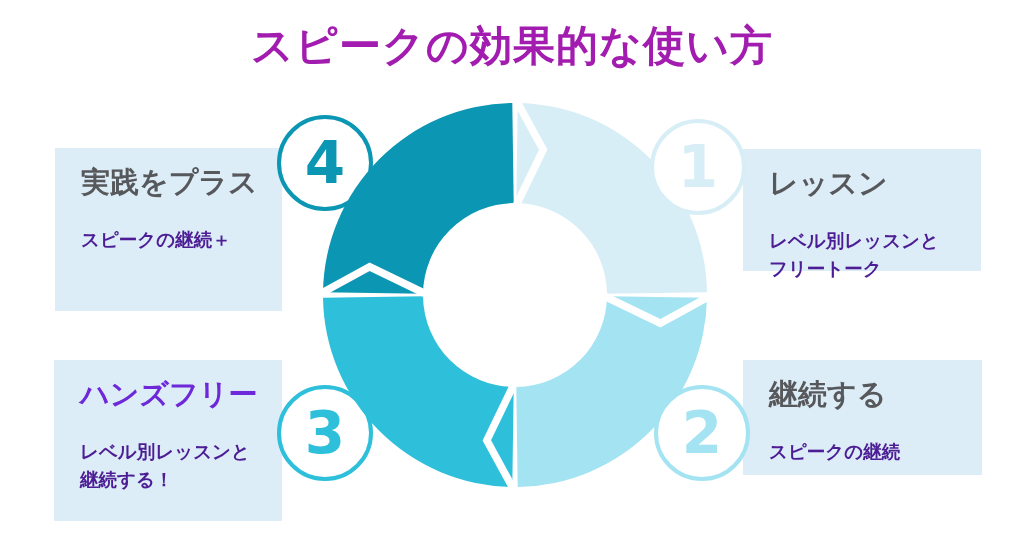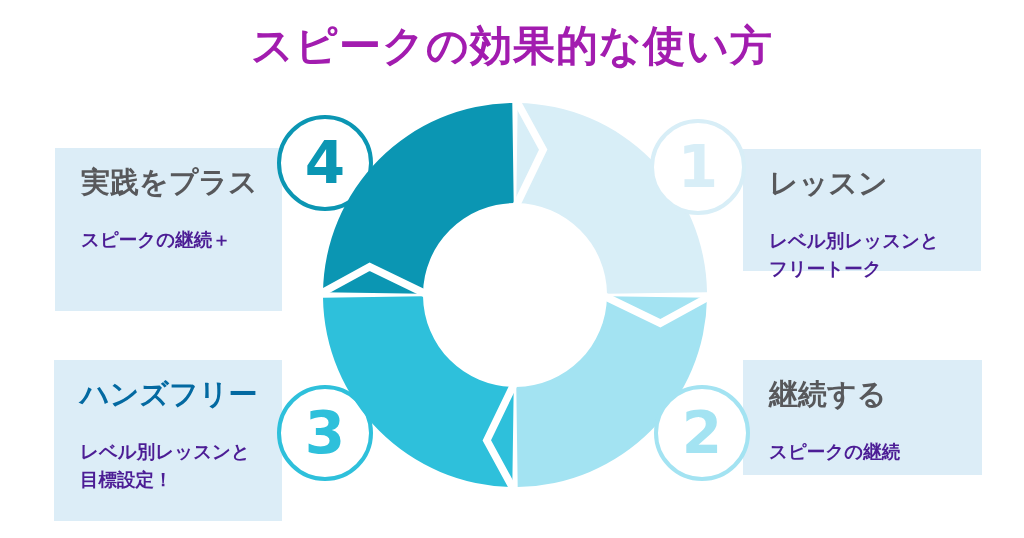--- a/index.html
+++ b/index.html
@@ -59,24 +59,24 @@
 
   <div class="card card-tr">
     <div class="card-title" style="color: rgb(87, 88, 91);">レッスン</div>
     <div class="card-desc">
       <div>レベル別レッスンと</div>
       <div>フリートーク</div>
     </div>
   </div>
 
   <div class="card card-bl">
-    <div class="card-title" style="color: #0369a1;">ハンズフリー</div>
+    <div class="card-title" style="color: #6d28d9;">ハンズフリー</div>
     <div class="card-desc">
       <div>レベル別レッスンと</div>
-      <div>目標設定！</div>
+      <div>継続する！</div>
     </div>
   </div>
 
   <div class="card card-br">
     <div class="card-title" style="color: rgb(87, 88, 91);">継続する</div>
     <div class="card-desc">
       <div>スピークの継続</div>
     </div>
   </div>
 

